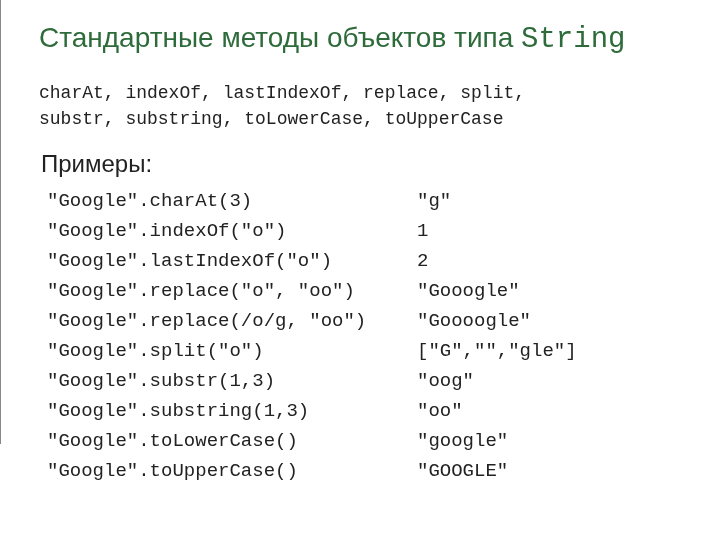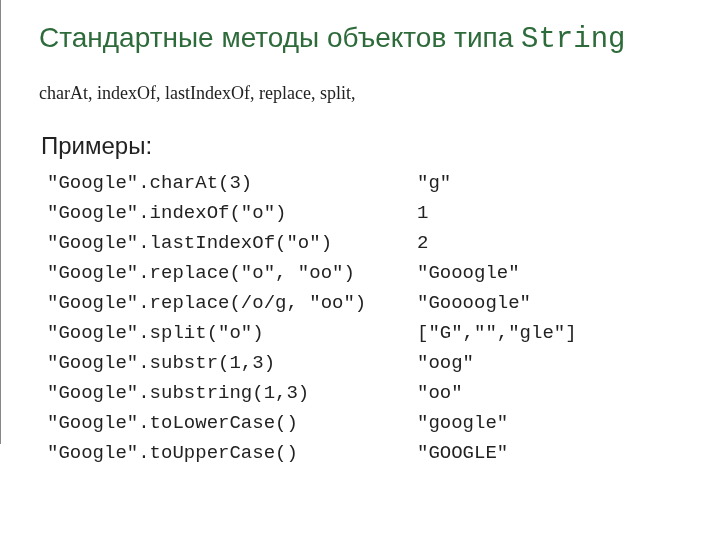--- a/index.html
+++ b/index.html
@@ -22,25 +22,25 @@
       font-weight: 400;
       color: #2e6b3a;
       margin-bottom: 22px;
       line-height: 1.25;
     }
     .title .mono-part {
       font-family: "Courier New", Courier, monospace;
       font-size: 29px;
     }
     .method-list {
-      font-family: Liberation Serif, serif;
+      font-family: Liberation Mono, monospace;
       font-size: 18px;
       color: #222;
       line-height: 1.45;
-      margin-bottom: 26px;
+      margin-bottom: 18px;
     }
     .examples-label {
       font-size: 24px;
       color: #222;
       margin-bottom: 12px;
       margin-left: 2px;
     }
     .examples {
       font-family: "Courier New", Courier, monospace;
       font-size: 19px;
@@ -62,20 +62,21 @@
 </head>
 <body>
 
 <div class="slide">
   <h1 class="title">
     <span>Стандартные методы объектов типа </span><span class="mono-part">String</span>
   </h1>
 
   <div class="method-list">
     <div>charAt, indexOf, lastIndexOf, replace, split,</div>
+    <div>substr, substring, toLowerCase, toUpperCase</div>
   </div>
 
   <div class="examples-label">Примеры:</div>
 
   <div class="examples">
     <div class="row">
       <div class="expr">"Google".charAt(3)</div>
       <div class="result">"g"</div>
     </div>
     <div class="row">

